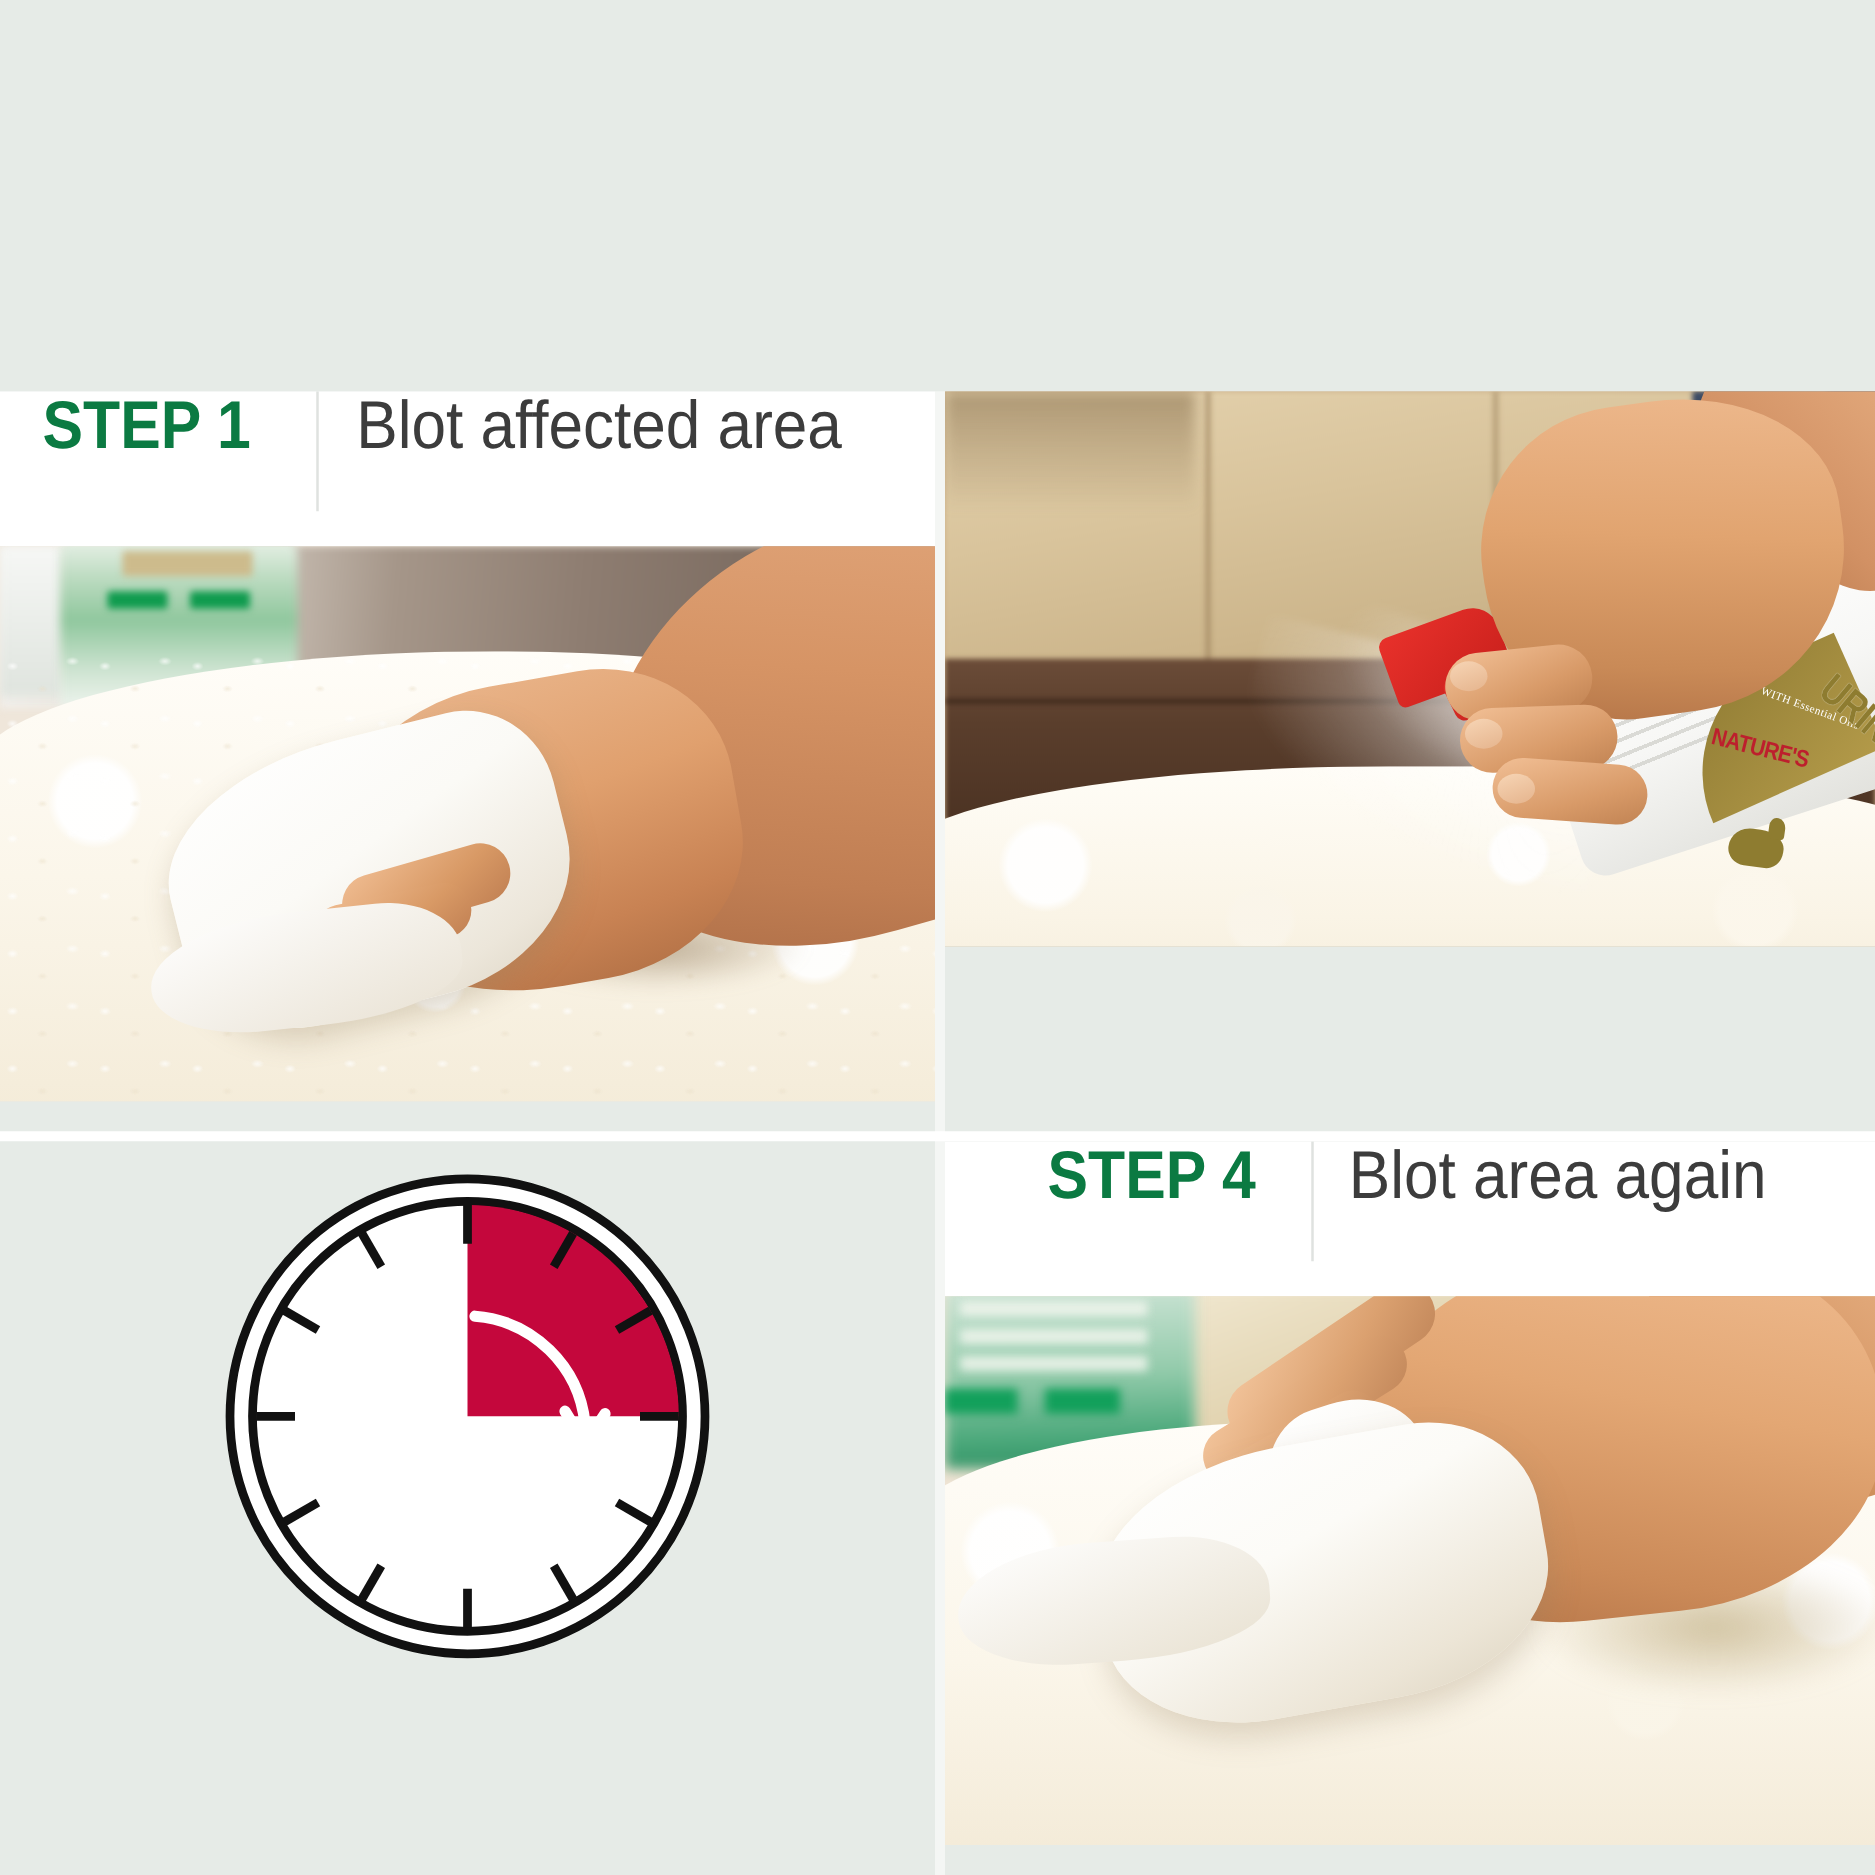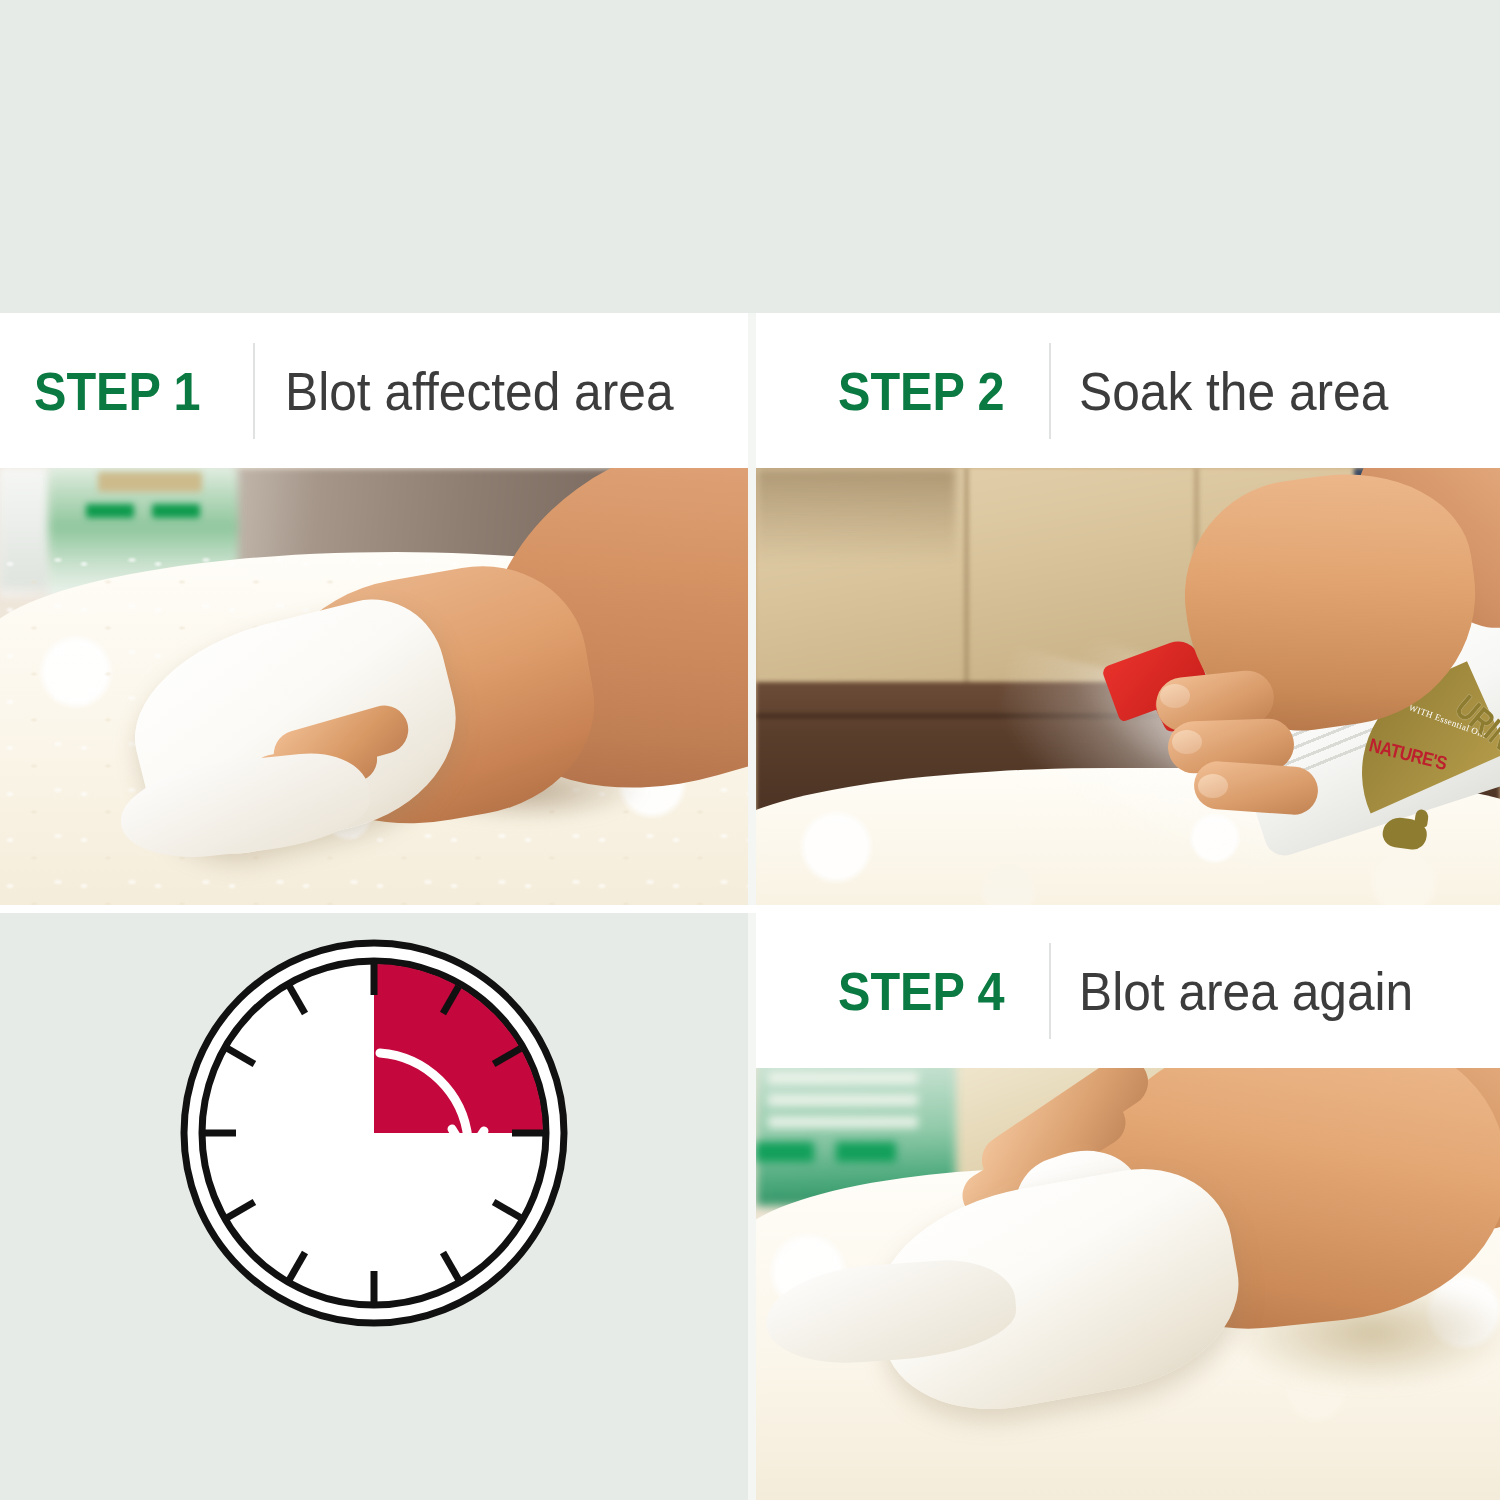--- a/index.html
+++ b/index.html
@@ -52,24 +52,24 @@
   }
   .cell-tl { left: 0;    top: 313px;  width: 748px; height: 592px; }
   .cell-tr { left: 756px; top: 313px; width: 744px; height: 592px; }
   .cell-bl { left: 0;    top: 913px;  width: 748px; height: 587px; }
   .cell-br { left: 756px; top: 913px; width: 744px; height: 587px; }
 
   
   .step-bar {
     position: relative;
     width: 100%;
-    height: 155px;
+    height: 124px;
     background: #ffffff;
     display: flex;
-    align-items: center;
+    align-items: flex-start;
     box-sizing: border-box;
   }
   .cell-tl .step-bar, .cell-bl .step-bar { padding-left: 34px; }
   .cell-tr .step-bar, .cell-br .step-bar { padding-left: 82px; }
 
   .step-number {
     font-family: "Liberation Sans", sans-serif;
     font-weight: bold;
     font-size: 54px;
     color: #0b7a42;
@@ -489,25 +489,20 @@
       <div class="hand"></div>
       <div class="cloth"></div>
       <div class="finger f1"></div>
       <div class="finger f2"></div>
       <div class="finger f3"></div>
       <div class="cloth2"></div>
     </div>
   </div>
 
   <div class="cell cell-tr">
-    <div class="step-bar">
-      <div class="step-number">STEP 2</div>
-      <div class="step-divider"></div>
-      <div class="step-text">Soak the area</div>
-    </div>
     <div class="photo ph2">
       <div class="sofa"></div>
       <div class="sofa-shadow"></div>
       <div class="sofa-seam"></div>
       <div class="sofa-seam2"></div>
       <div class="navy"></div>
       <div class="navy2"></div>
       <div class="floor"></div>
       <div class="floor-line"></div>
       <div class="rug"></div>

